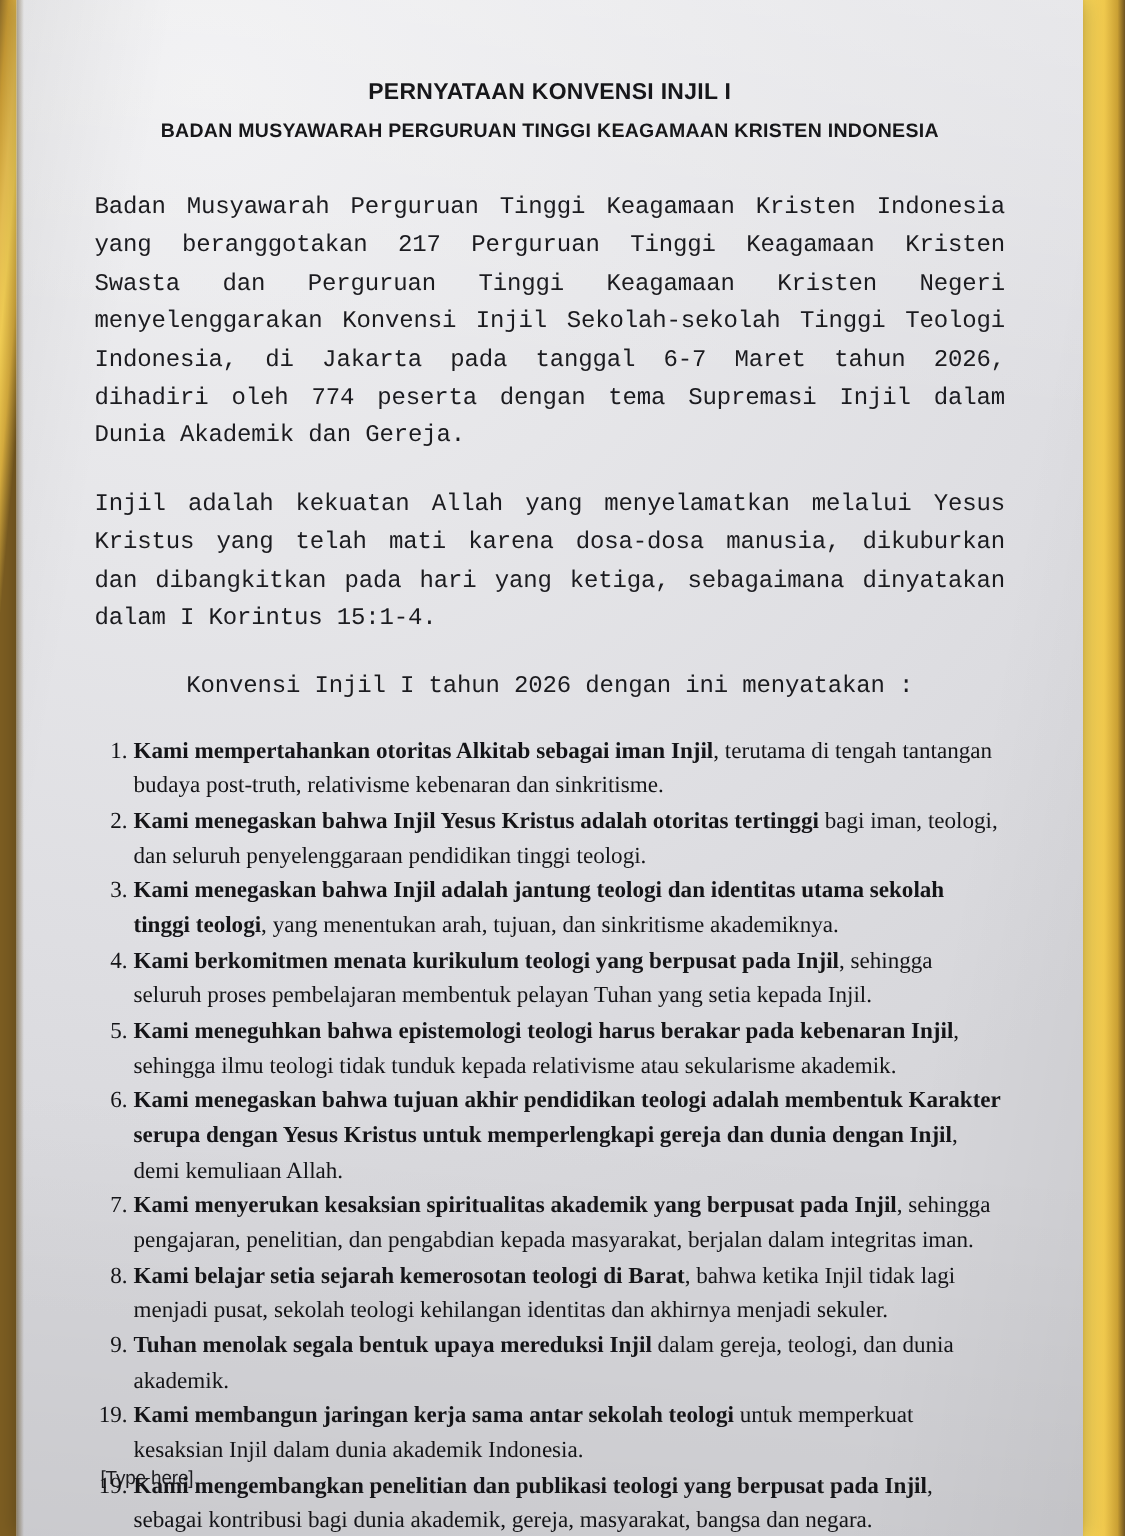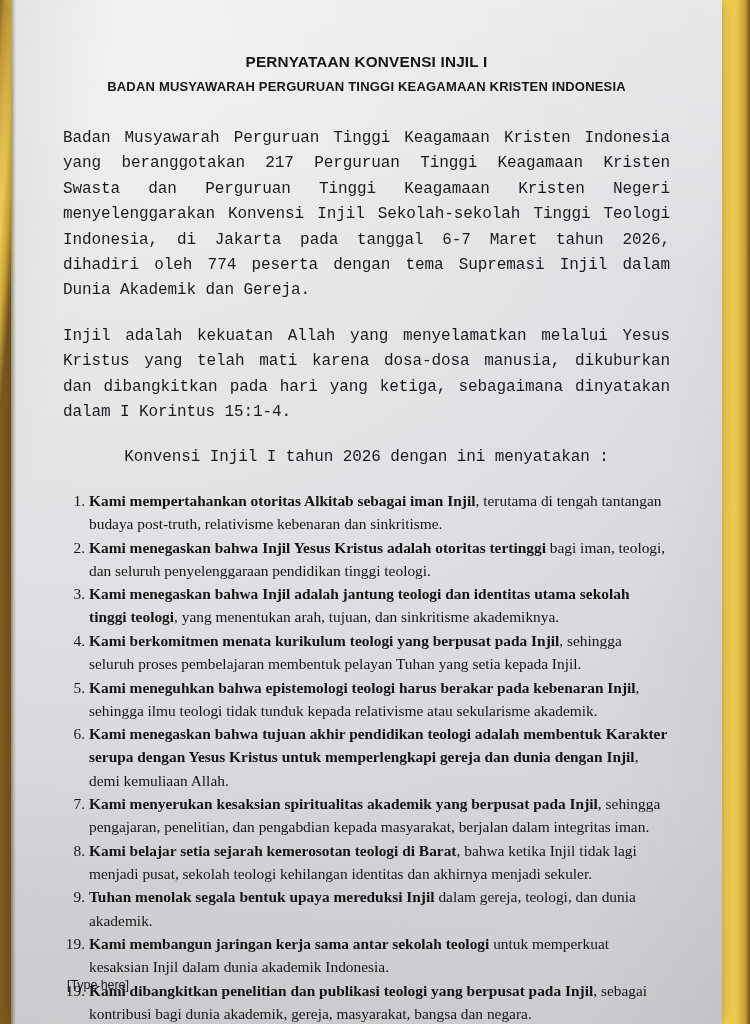--- a/index.html
+++ b/index.html
@@ -154,21 +154,21 @@
         <li><span class="num">1.</span><b>Kami mempertahankan otoritas Alkitab sebagai iman Injil</b><span>, terutama di tengah tantangan budaya post-truth, relativisme kebenaran dan sinkritisme.</span></li>
         <li><span class="num">2.</span><b>Kami menegaskan bahwa Injil Yesus Kristus adalah otoritas tertinggi</b><span> bagi iman, teologi, dan seluruh penyelenggaraan pendidikan tinggi teologi.</span></li>
         <li><span class="num">3.</span><b>Kami menegaskan bahwa Injil adalah jantung teologi dan identitas utama sekolah tinggi teologi</b><span>, yang menentukan arah, tujuan, dan sinkritisme akademiknya.</span></li>
         <li><span class="num">4.</span><b>Kami berkomitmen menata kurikulum teologi yang berpusat pada Injil</b><span>, sehingga seluruh proses pembelajaran membentuk pelayan Tuhan yang setia kepada Injil.</span></li>
         <li><span class="num">5.</span><b>Kami meneguhkan bahwa epistemologi teologi harus berakar pada kebenaran Injil</b><span>, sehingga ilmu teologi tidak tunduk kepada relativisme atau sekularisme akademik.</span></li>
         <li><span class="num">6.</span><b>Kami menegaskan bahwa tujuan akhir pendidikan teologi adalah membentuk Karakter serupa dengan Yesus Kristus untuk memperlengkapi gereja dan dunia dengan Injil</b><span>, demi kemuliaan Allah.</span></li>
         <li><span class="num">7.</span><b>Kami menyerukan kesaksian spiritualitas akademik yang berpusat pada Injil</b><span>, sehingga pengajaran, penelitian, dan pengabdian kepada masyarakat, berjalan dalam integritas iman.</span></li>
         <li><span class="num">8.</span><b>Kami belajar setia sejarah kemerosotan teologi di Barat</b><span>, bahwa ketika Injil tidak lagi menjadi pusat, sekolah teologi kehilangan identitas dan akhirnya menjadi sekuler.</span></li>
         <li><span class="num">9.</span><b>Tuhan menolak segala bentuk upaya mereduksi Injil</b><span> dalam gereja, teologi, dan dunia akademik.</span></li>
         <li><span class="num">19.</span><b>Kami membangun jaringan kerja sama antar sekolah teologi</b><span> untuk memperkuat kesaksian Injil dalam dunia akademik Indonesia.</span></li>
-        <li><span class="num">19.</span><b>Kami dibangkitkan penelitian dan publikasi teologi yang berpusat pada Injil</b><span>, sebagai kontribusi bagi dunia akademik, gereja, masyarakat, bangsa dan negara.</span></li>
+        <li><span class="num">19.</span><b>Kami mengembangkan penelitian dan publikasi teologi yang berpusat pada Injil</b><span>, sebagai kontribusi bagi dunia akademik, gereja, masyarakat, bangsa dan negara.</span></li>
       </ol>
 
     <div class="closing">Demikian 12 butir pernyataan Konvensi Injil I Badan Musyawarah Perguruan Tinggi Keagamaan Kristen Indonesia.</div>
 
   </div>
 
   <div class="type-here">[Type here]</div>
 </div>
 
 </body></html>

